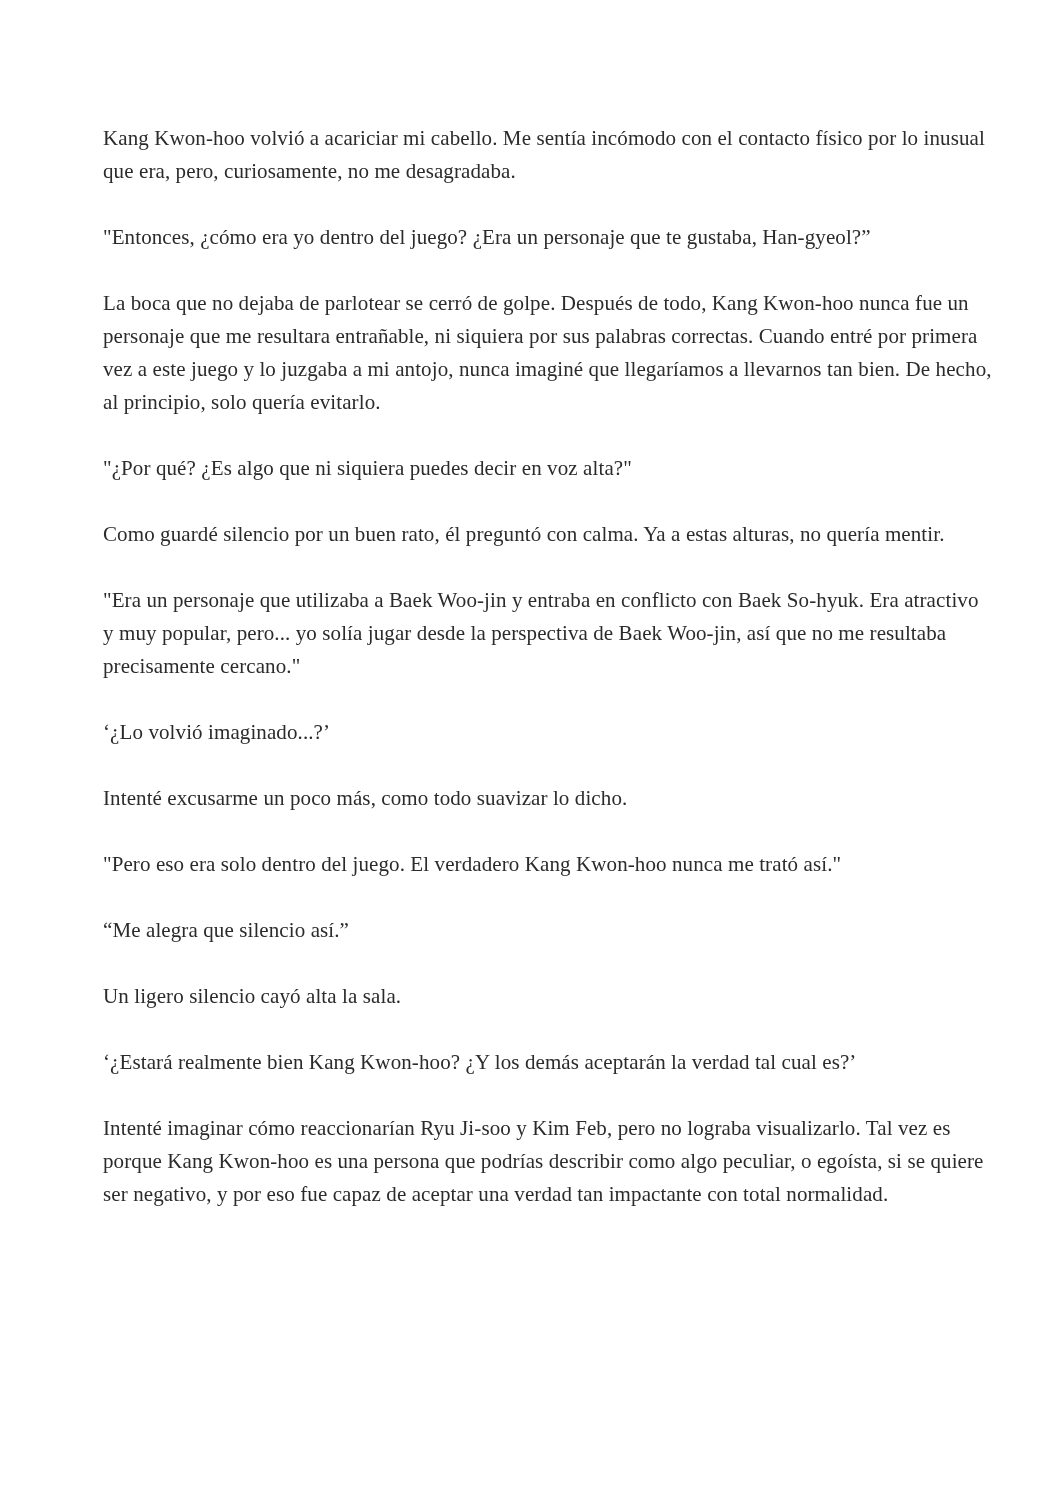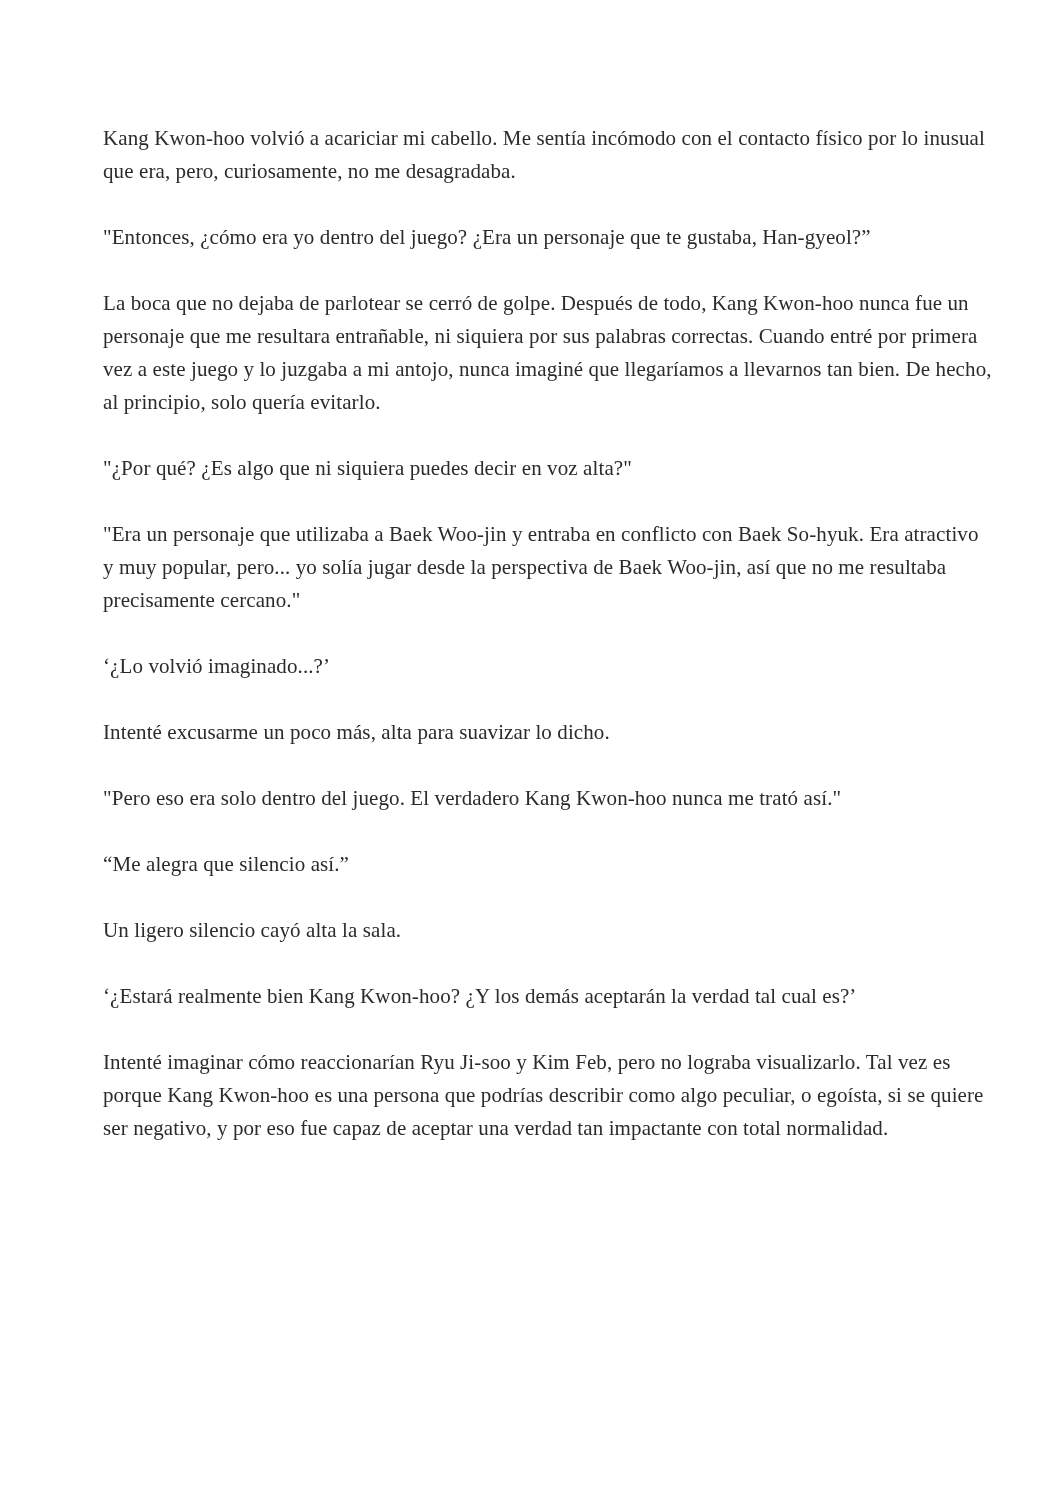--- a/index.html
+++ b/index.html
@@ -35,22 +35,23 @@
 </style>
 </head>
 <body>
 
 <main class="page">
   <article class="text-body" id="paragraphs">
       <p class="para">Kang Kwon-hoo volvió a acariciar mi cabello. Me sentía incómodo con el contacto físico por lo inusual que era, pero, curiosamente, no me desagradaba.</p>
       <p class="para">"Entonces, ¿cómo era yo dentro del juego? ¿Era un personaje que te gustaba, Han-gyeol?”</p>
       <p class="para">La boca que no dejaba de parlotear se cerró de golpe. Después de todo, Kang Kwon-hoo nunca fue un personaje que me resultara entrañable, ni siquiera por sus palabras correctas. Cuando entré por primera vez a este juego y lo juzgaba a mi antojo, nunca imaginé que llegaríamos a llevarnos tan bien. De hecho, al principio, solo quería evitarlo.</p>
       <p class="para">"¿Por qué? ¿Es algo que ni siquiera puedes decir en voz alta?"</p>
+      <p class="para">Como guardé silencio por un buen rato, él preguntó con calma. Ya a estas alturas, no quería mentir.</p>
       <p class="para">"Era un personaje que utilizaba a Baek Woo-jin y entraba en conflicto con Baek So-hyuk. Era atractivo y muy popular, pero... yo solía jugar desde la perspectiva de Baek Woo-jin, así que no me resultaba precisamente cercano."</p>
       <p class="para">‘¿Lo volvió imaginado...?’</p>
-      <p class="para">Intenté excusarme un poco más, alta para suavizar lo dicho.</p>
+      <p class="para">Intenté excusarme un poco más, como todo suavizar lo dicho.</p>
       <p class="para">"Pero eso era solo dentro del juego. El verdadero Kang Kwon-hoo nunca me trató así."</p>
       <p class="para">“Me alegra que silencio así.”</p>
       <p class="para">Un ligero silencio cayó alta la sala.</p>
       <p class="para">‘¿Estará realmente bien Kang Kwon-hoo? ¿Y los demás aceptarán la verdad tal cual es?’</p>
       <p class="para">Intenté imaginar cómo reaccionarían Ryu Ji-soo y Kim Feb, pero no lograba visualizarlo. Tal vez es porque Kang Kwon-hoo es una persona que podrías describir como algo peculiar, o egoísta, si se quiere ser negativo, y por eso fue capaz de aceptar una verdad tan impactante con total normalidad.</p>
     </article>
 </main>
 
 </body></html>

